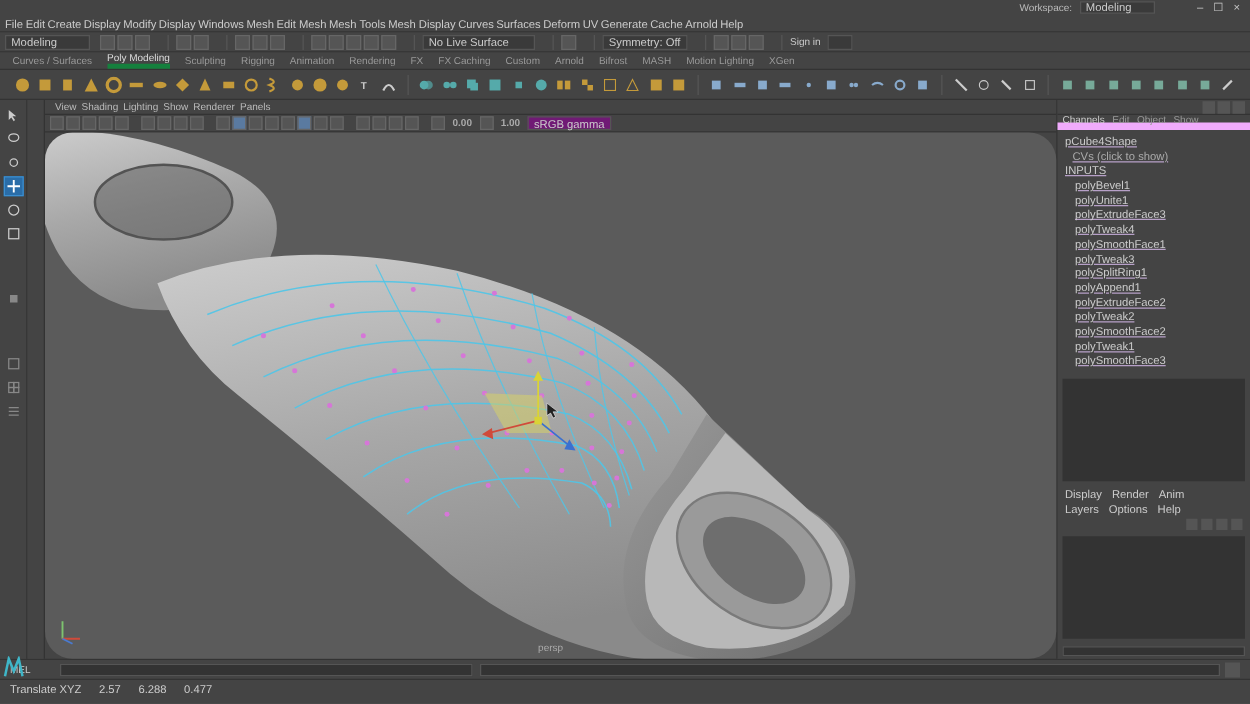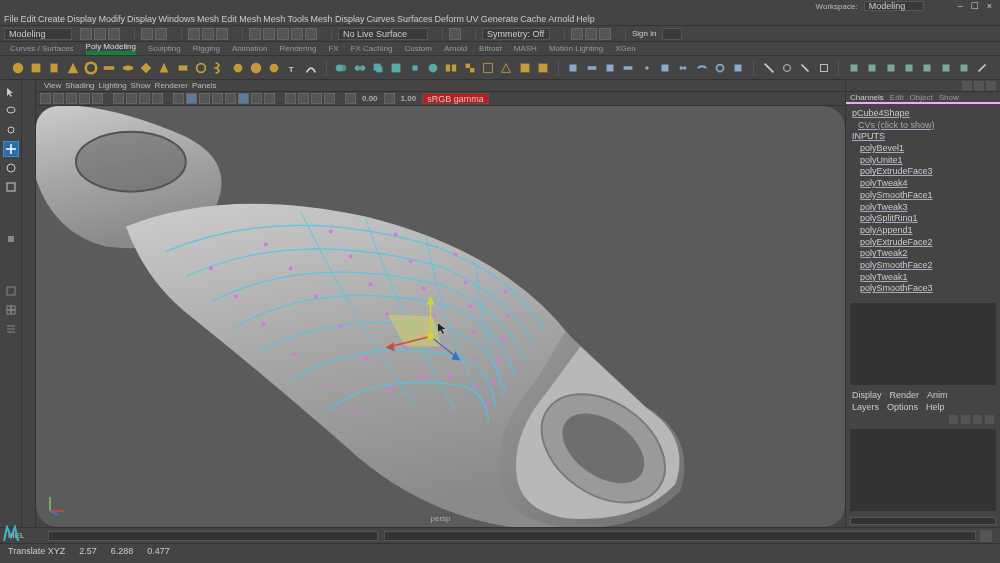--- a/index.html
+++ b/index.html
@@ -29,29 +29,29 @@
 .toolbox .tico.sel { background:#2a6da8; border-color:#3a8ed0; }
 .toolbox .tico svg { width:12px; height:12px; }
 .toolbox .tbspacer { height:30px; }
 .viewport-wrap { flex:1; display:flex; flex-direction:column; }
 .panelmenu { height:12px; background:#444; display:flex; align-items:center; padding:0 8px; border-bottom:1px solid #333; }
 .panelmenu span { margin-right:4px; font-size:8px; color:#bbb; }
 .paneltoolbar { height:14px; background:#444; display:flex; align-items:center; padding:0 4px; border-bottom:1px solid #333; gap:2px; }
 .paneltoolbar .ic { width:11px; height:11px; background:#555; border:1px solid #666; }
 .paneltoolbar .ic.on { background:#5a7aa0; }
 .paneltoolbar .txt { font-size:8px; margin:0 4px; color:#aaa;font-weight:bold; }
-.paneltoolbar .dd { background:#b91c1c; border:1px solid #555; height:11px; min-width:60px; padding:0 4px; font-size:8px; display:flex; align-items:center; }
+.paneltoolbar .dd { background:#701a75; border:1px solid #555; height:11px; min-width:60px; padding:0 4px; font-size:8px; display:flex; align-items:center; }
 .viewport { flex:1; background:#5b5b5b; position:relative; overflow:hidden;border-radius:22px; }
 .viewport svg { width:100%; height:100%; }
 .viewport .camlabel { position:absolute; bottom:4px; left:50%; transform:translateX(-50%); font-size:8px; color:#aaa; }
 .viewport .axis { position:absolute; bottom:8px; left:8px; }
 .rightpanel { width:155px; background:#444; border-left:1px solid #333; display:flex; flex-direction:column; }
 .rightpanel .utilbar { height:12px; background:#444; border-bottom:1px solid #333; display:flex; justify-content:flex-end; align-items:center; padding:0 4px; gap:2px; }
 .rightpanel .utilbar .uic { width:10px; height:10px; background:#555; }
-.rightpanel .tabs { height:12px; background:#444; border-bottom:2px solid #f0abfc; display:flex; align-items:center; padding:0 4px; gap:6px; }
+.rightpanel .tabs { height:12px; background:#444; border-bottom:6px solid #f0abfc; display:flex; align-items:center; padding:0 4px; gap:6px; }
 .rightpanel .tabs span { font-size:8px; color:#999; }
 .rightpanel .tabs span.active { color:#ccc; }
 .rightpanel .list { padding:4px 6px; font-size:8px; color:#b7a0c8; line-height:1.3; flex:0 0 auto;text-decoration:underline; }
 .rightpanel .list .hdr { color:#ccc; }
 .rightpanel .list .sub { color:#aaa; }
 .rightpanel .list .item { padding-left:8px; }
 .rightpanel .darkarea { background:#333; margin:4px; flex:1; min-height:40px; }
 .rightpanel .attrtabs { height:12px; display:flex; align-items:center; padding:0 6px; gap:8px; font-size:8px; color:#999; }
 .rightpanel .attrtabs span.active { color:#ccc; }
 .rightpanel .attrbtns { height:12px; display:flex; justify-content:flex-end; align-items:center; padding:0 6px; gap:3px; }

